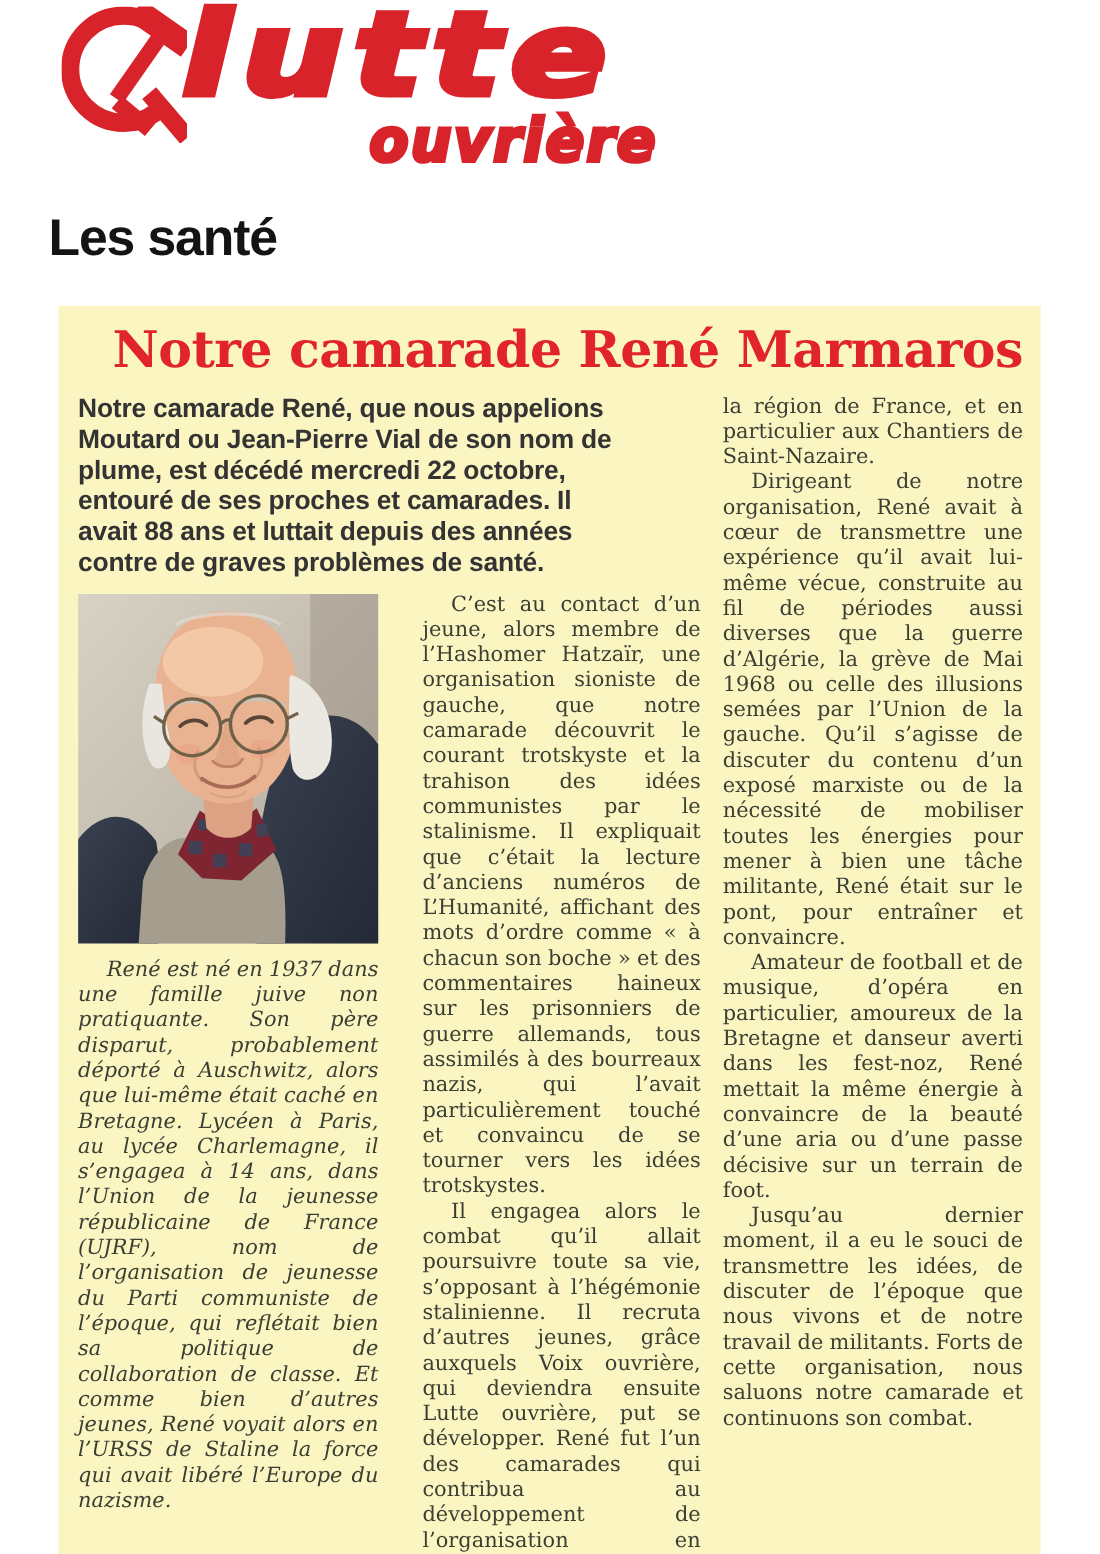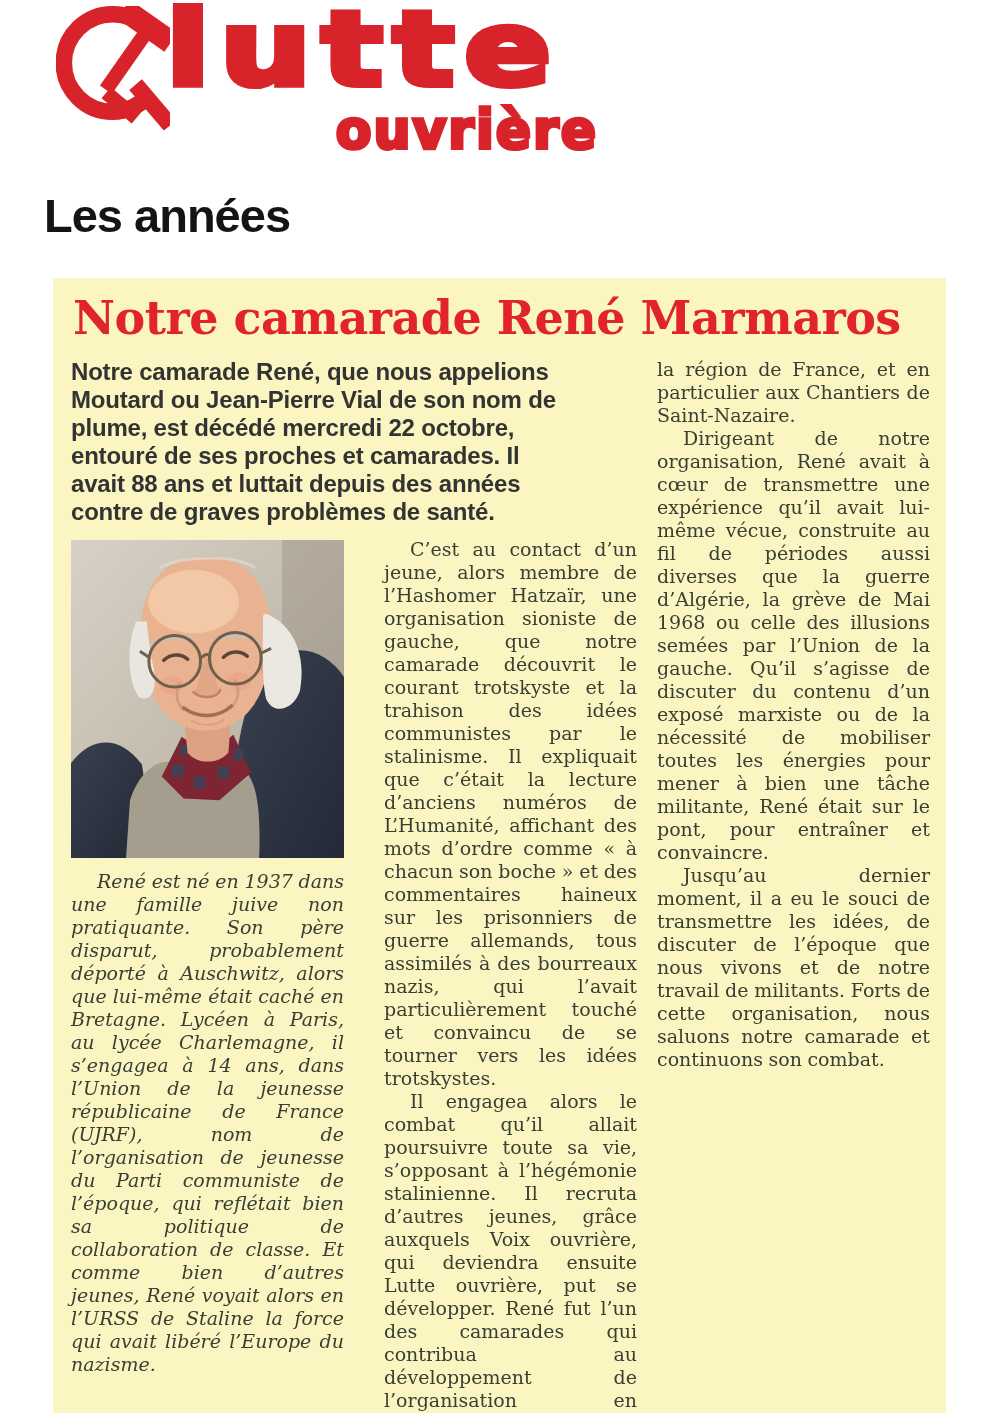--- a/index.html
+++ b/index.html
@@ -3,21 +3,21 @@
 <meta charset="utf-8">
 <style>
   * { margin:0; padding:0; box-sizing:border-box; }
   html,body { background:#ffffff; }
   body {
     width:1000px; height:1413px; position:relative; overflow:hidden;
     font-family:"DejaVu Serif", serif;
   }
 
   
-  .masthead { position:absolute; left:0; top:0; width:1000px; height:270px; }
+  .masthead { position:absolute; left:0; top:0; width:1000px; height:270px;font-style:italic; }
   .hs-icon { position:absolute; left:56px; top:6px; width:114px; height:120px; }
   .logo-line1 {
     position:absolute; left:166px; top:-2px;
     font-family:"DejaVu Sans", sans-serif; font-weight:bold;
     font-size:100px; line-height:100px; color:#d8232a;
     letter-spacing:8px; -webkit-text-stroke:6px #d8232a;
     transform:scale(1.28,1.04); transform-origin:top left; white-space:nowrap;
   }
   .logo-line2 {
     position:absolute; left:170px; top:100px; width:428px; text-align:right;
@@ -33,21 +33,21 @@
   }
 
   
   .article {
     position:absolute; left:53px; top:278px; width:893px; min-height:1094px;
     background:#fbf5c2; padding:14px 16px 16px 18px;
   }
   .headline {
     font-family:"DejaVu Serif", serif; font-weight:bold;
     font-size:46px; line-height:52px; color:#e1232b;
-    letter-spacing:-0.5px; margin:0 0 14px 2px; white-space:nowrap;
+    letter-spacing:-0.5px; margin:0 0 14px 2px; white-space:nowrap;text-align:right;
   }
   .grid {
     display:grid; grid-template-columns:1fr 1fr 1fr;
     column-gap:20px; row-gap:12px;
   }
   .intro {
     grid-column:1 / 3; grid-row:1; padding-right:74px;
     font-family:"Liberation Sans", sans-serif; font-weight:bold;
     font-size:24px; line-height:28px; color:#333333; letter-spacing:-0.2px;
   }
@@ -87,21 +87,21 @@
           <rect x="83" y="14" width="14" height="80" transform="rotate(35 90 21)"></rect>
 
           <rect x="48" y="78" width="38" height="14" transform="rotate(40 50 85)"></rect>
         </g>
       </svg>
     </div>
     <div class="logo-line1">lutte</div>
     <div class="logo-line2">ouvrière</div>
   </header>
 
-  <h1 class="section-title">Les années</h1>
+  <h1 class="section-title">Les santé</h1>
 
   <section class="article">
     <h2 class="headline">Notre camarade René Marmaros</h2>
 
     <div class="grid">
 
       <div class="intro">Notre camarade René, que nous appelions Moutard ou Jean-Pierre Vial de son nom de plume, est décédé mercredi 22 octobre, entouré de ses proches et camarades. Il avait 88 ans et luttait depuis des années contre de graves problèmes de santé.</div>
 
       <div class="col1">
         <div class="photo">
@@ -181,18 +181,19 @@
       </div>
 
       <div class="col2 paras">
           <p class="body-p">C’est au contact d’un jeune, alors membre de l’Hashomer Hatzaïr, une organisation sioniste de gauche, que notre camarade découvrit le courant trotskyste et la trahison des idées communistes par le stalinisme. Il expliquait que c’était la lecture d’anciens numéros de L’Humanité, affichant des mots d’ordre comme « à chacun son boche » et des commentaires haineux sur les prisonniers de guerre allemands, tous assimilés à des bourreaux nazis, qui l’avait particulièrement touché et convaincu de se tourner vers les idées trotskystes.</p>
           <p class="body-p">Il engagea alors le combat qu’il allait poursuivre toute sa vie, s’opposant à l’hégémonie stalinienne. Il recruta d’autres jeunes, grâce auxquels Voix ouvrière, qui deviendra ensuite Lutte ouvrière, put se développer. René fut l’un des camarades qui contribua au développement de l’organisation en province, notamment dans</p>
         </div>
 
       <div class="col3 paras">
           <p class="body-p">la région de France, et en particulier aux Chantiers de Saint-Nazaire.</p>
           <p class="body-p">Dirigeant de notre organisation, René avait à cœur de transmettre une expérience qu’il avait lui-même vécue, construite au fil de périodes aussi diverses que la guerre d’Algérie, la grève de Mai 1968 ou celle des illusions semées par l’Union de la gauche. Qu’il s’agisse de discuter du contenu d’un exposé marxiste ou de la nécessité de mobiliser toutes les énergies pour mener à bien une tâche militante, René était sur le pont, pour entraîner et convaincre.</p>
+          <p class="body-p">Amateur de football et de musique, d’opéra en particulier, amoureux de la Bretagne et danseur averti dans les fest-noz, René mettait la même énergie à convaincre de la beauté d’une aria ou d’une passe décisive sur un terrain de foot.</p>
           <p class="body-p">Jusqu’au dernier moment, il a eu le souci de transmettre les idées, de discuter de l’époque que nous vivons et de notre travail de militants. Forts de cette organisation, nous saluons notre camarade et continuons son combat.</p>
         </div>
 
     </div>
   </section>
 </div>
 
 </body></html>

